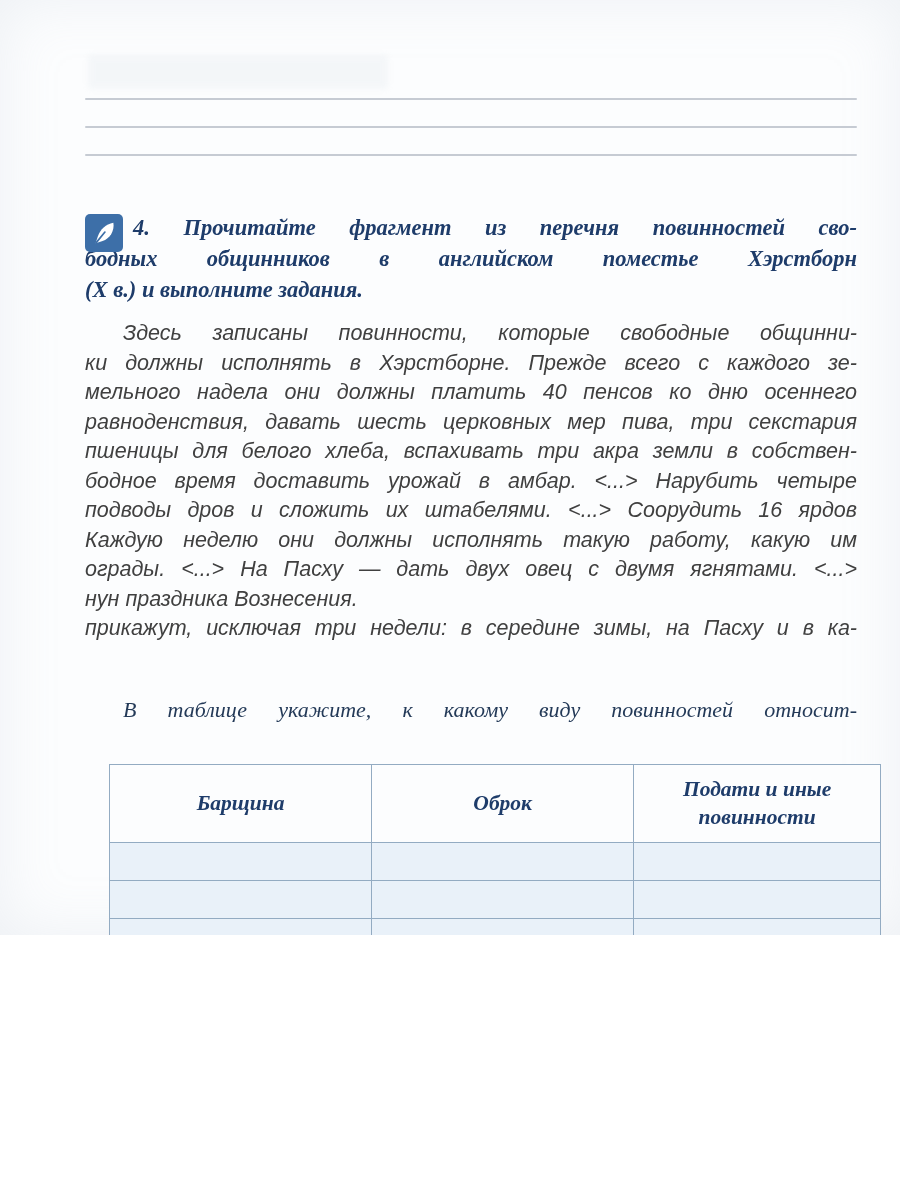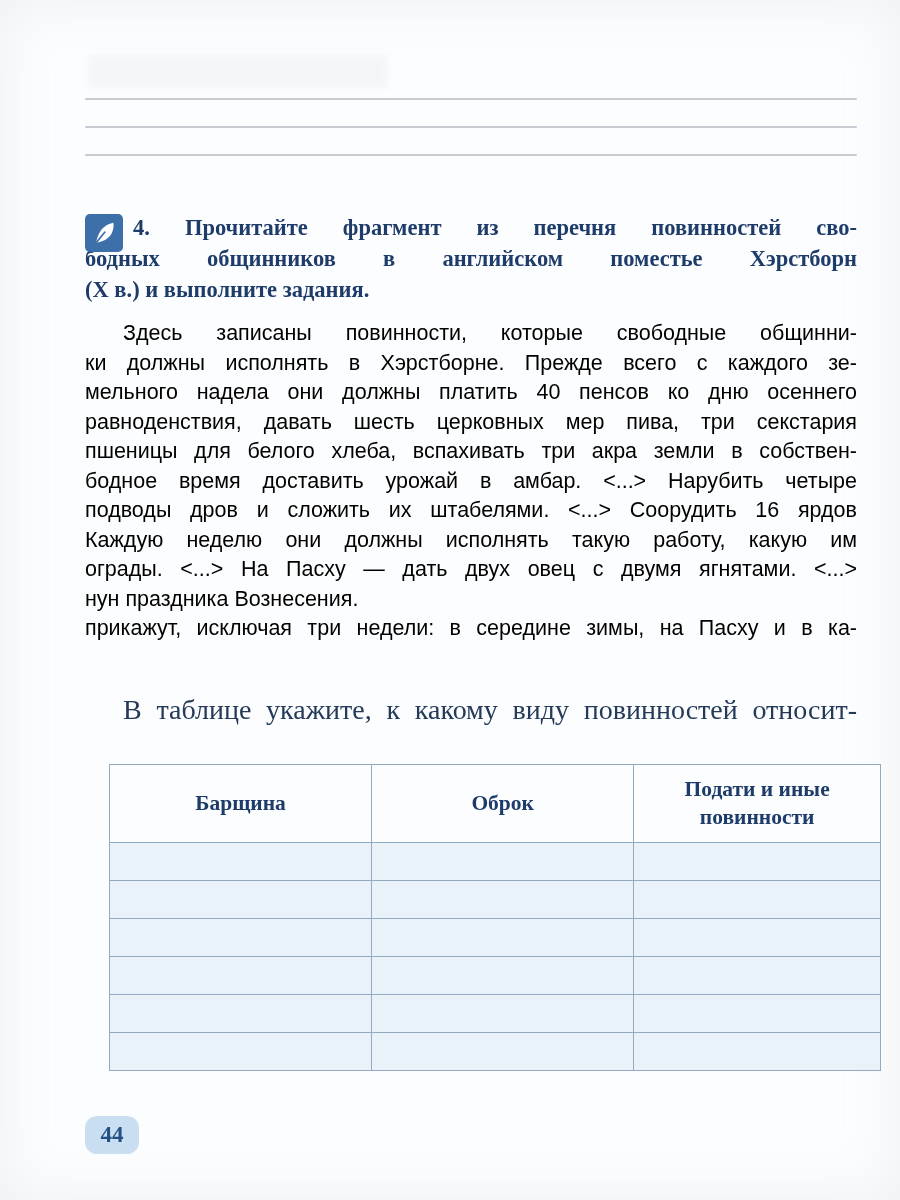--- a/index.html
+++ b/index.html
@@ -1,22 +1,23 @@
 <!DOCTYPE html>
 <html><head>
 <meta charset="utf-8">
 <style>
   * { margin:0; padding:0; box-sizing:border-box; }
   html,body { width:900px; height:1200px; }
   body { font-family:"Liberation Serif", serif; background:#ffffff; }
 
   .page {
-    position:relative; width:900px; height:1200px;
+    position:relative; width:900px; height:935px;
     background:#fcfdfe; overflow:hidden;
     box-shadow: inset 0 0 60px rgba(170,185,200,0.18);
+    font-style: italic;
   }
 
   
   .bleed {
     position:absolute; left:88px; top:55px; width:300px; height:34px;
     background:#aebdcb; opacity:0.10; filter:blur(3px); border-radius:3px;
   }
 
   
   .ruled-lines { position:absolute; left:85px; top:98px; width:772px; }
@@ -35,28 +36,28 @@
   .task-title .line:first-child { padding-left:48px; }
 
   
   .line { text-align:justify; text-align-last:justify; white-space:normal; }
   .line-last { text-align:right; text-align-last:left; }
 
   
   .fragment {
     position:absolute; left:85px; top:319px; width:772px;
     font-family:"Liberation Sans", sans-serif;
-    font-size:21.5px; line-height:29.5px; color:#000000;
+    font-size:21.5px; line-height:29.5px; color:#404040;
   }
   .fragment .line:first-child { text-indent:38px; }
 
   
   .instruction {
     position:absolute; left:85px; top:694px; width:772px;
-    font-size:28px; line-height:31px; color:#243a58;
+    font-size:22px; line-height:31px; color:#243a58;
   }
   .instruction .line:first-child { text-indent:38px; }
 
   
   .duties-table {
     position:absolute; left:85px; top:764px; width:772px;
     border-collapse:collapse; table-layout:fixed;margin-left:24px;
   }
   .duties-table th, .duties-table td {
     border:1.5px solid #93abc2;

